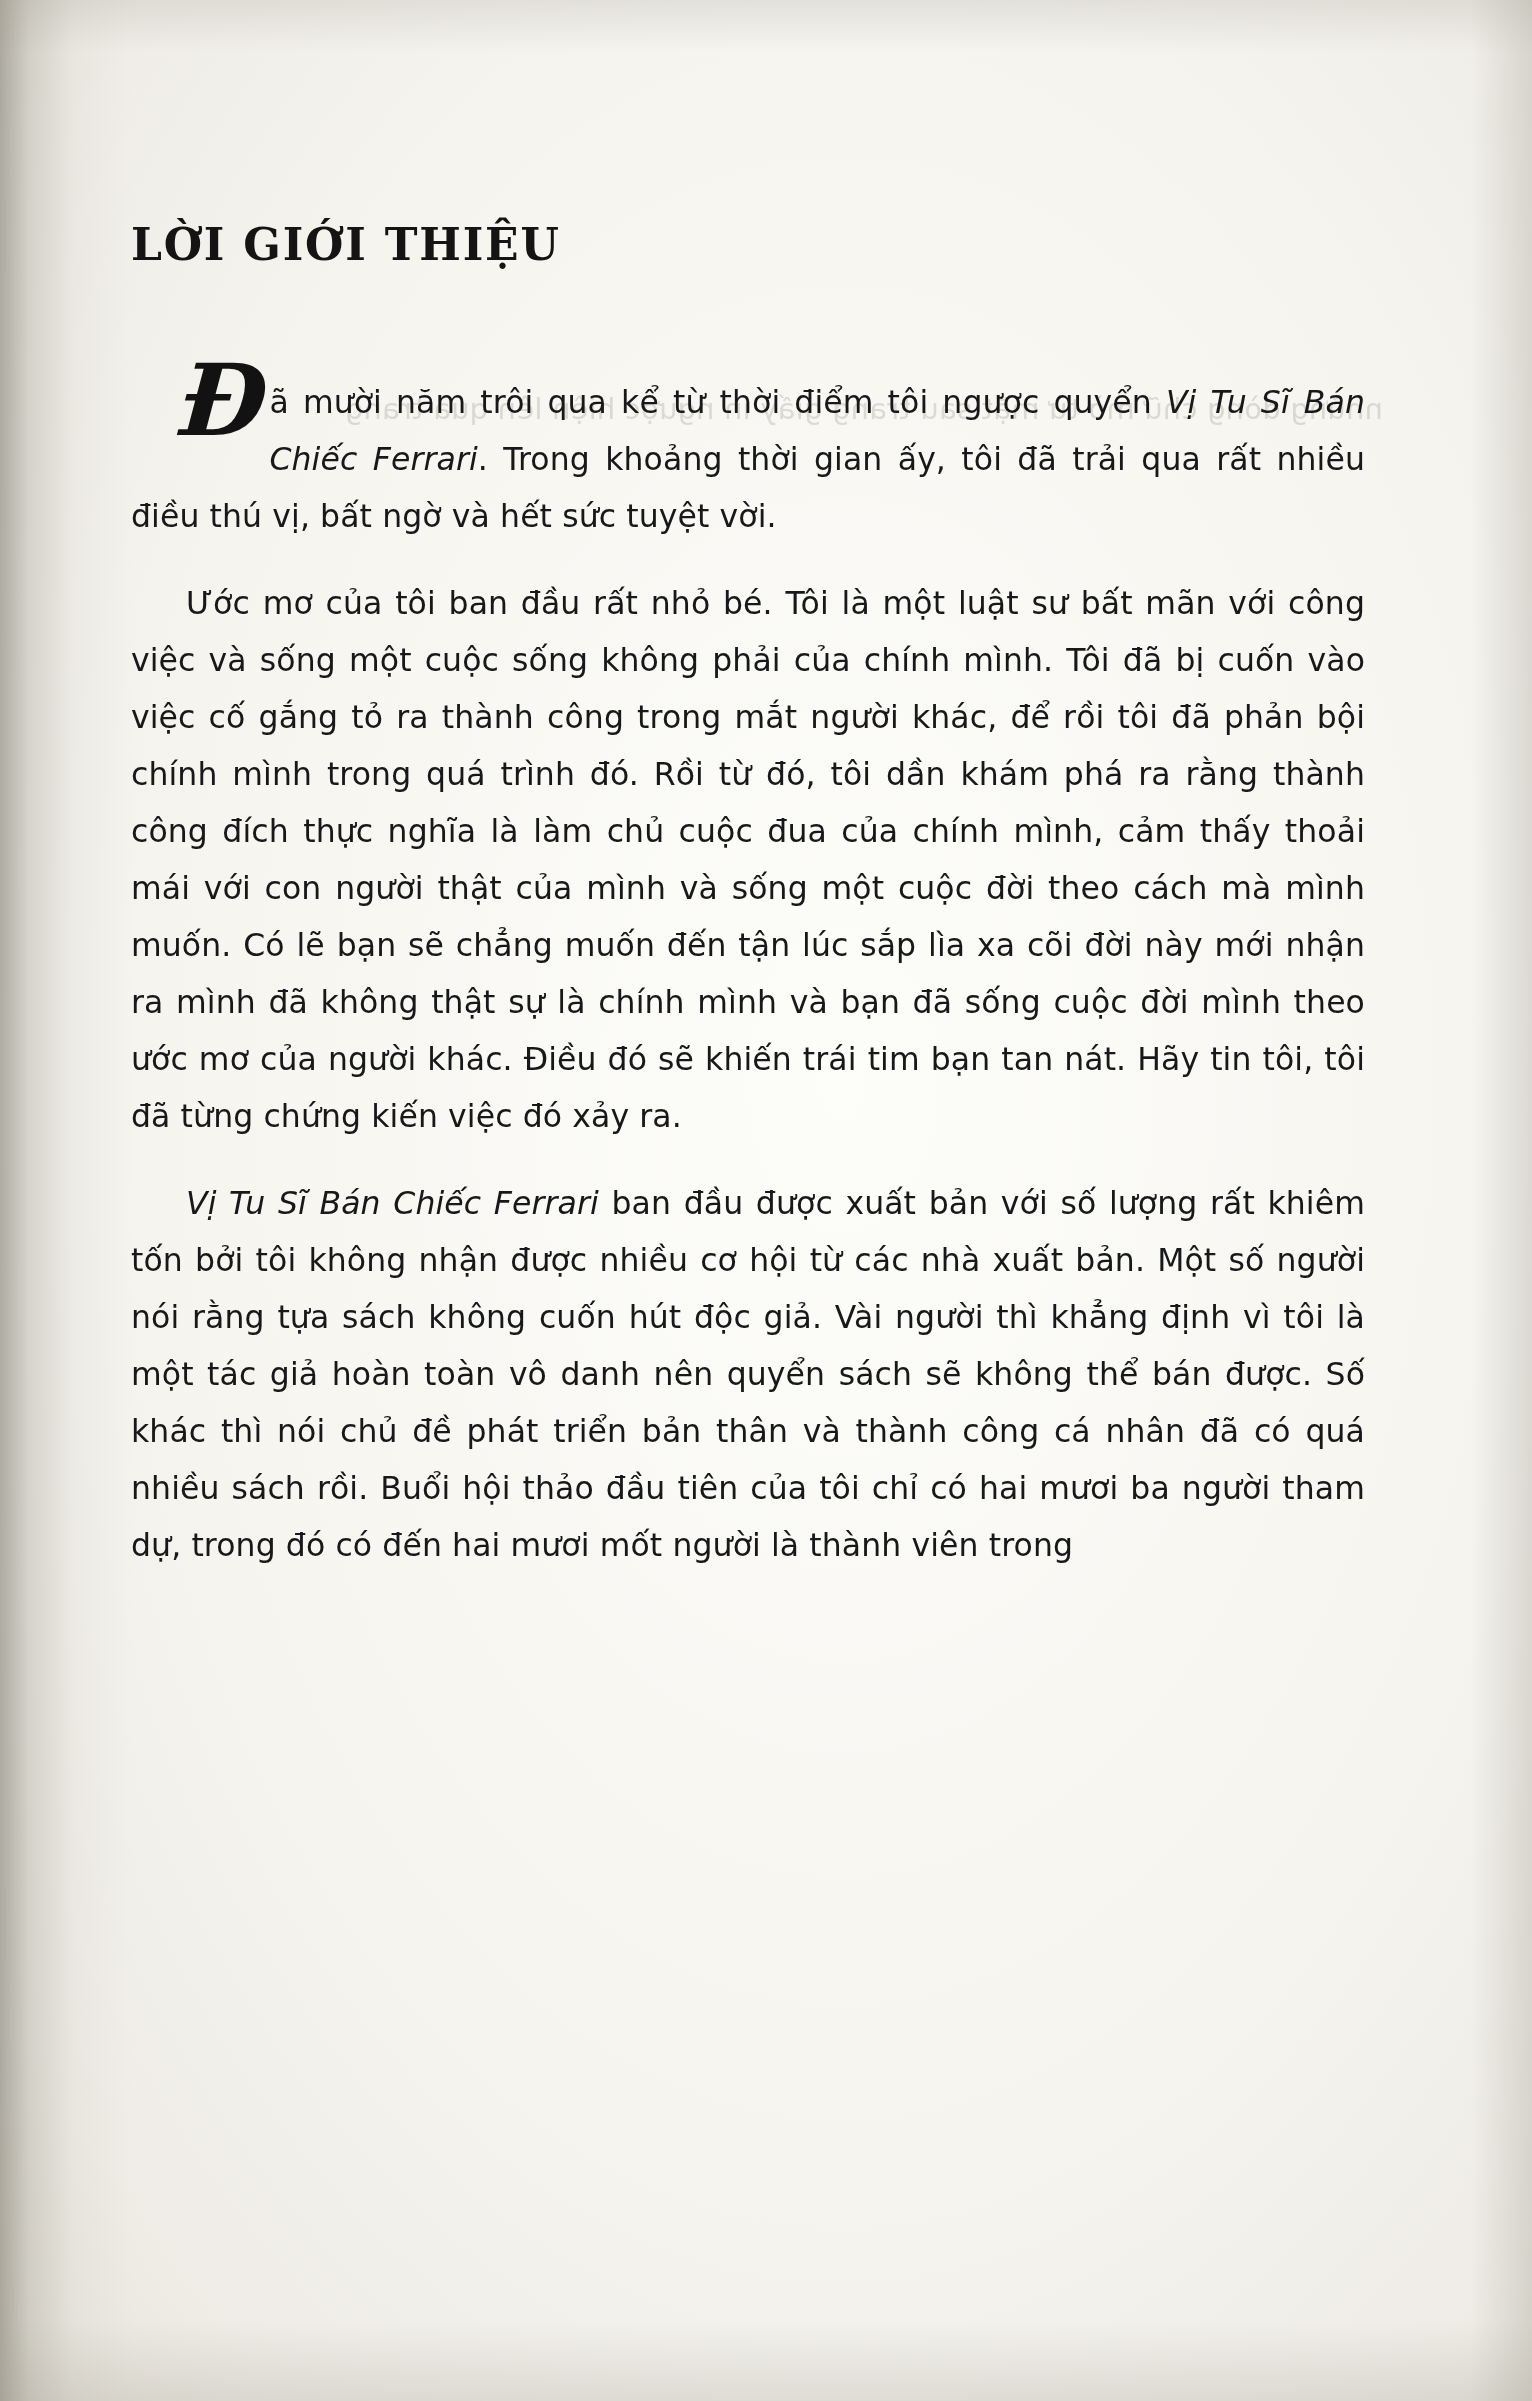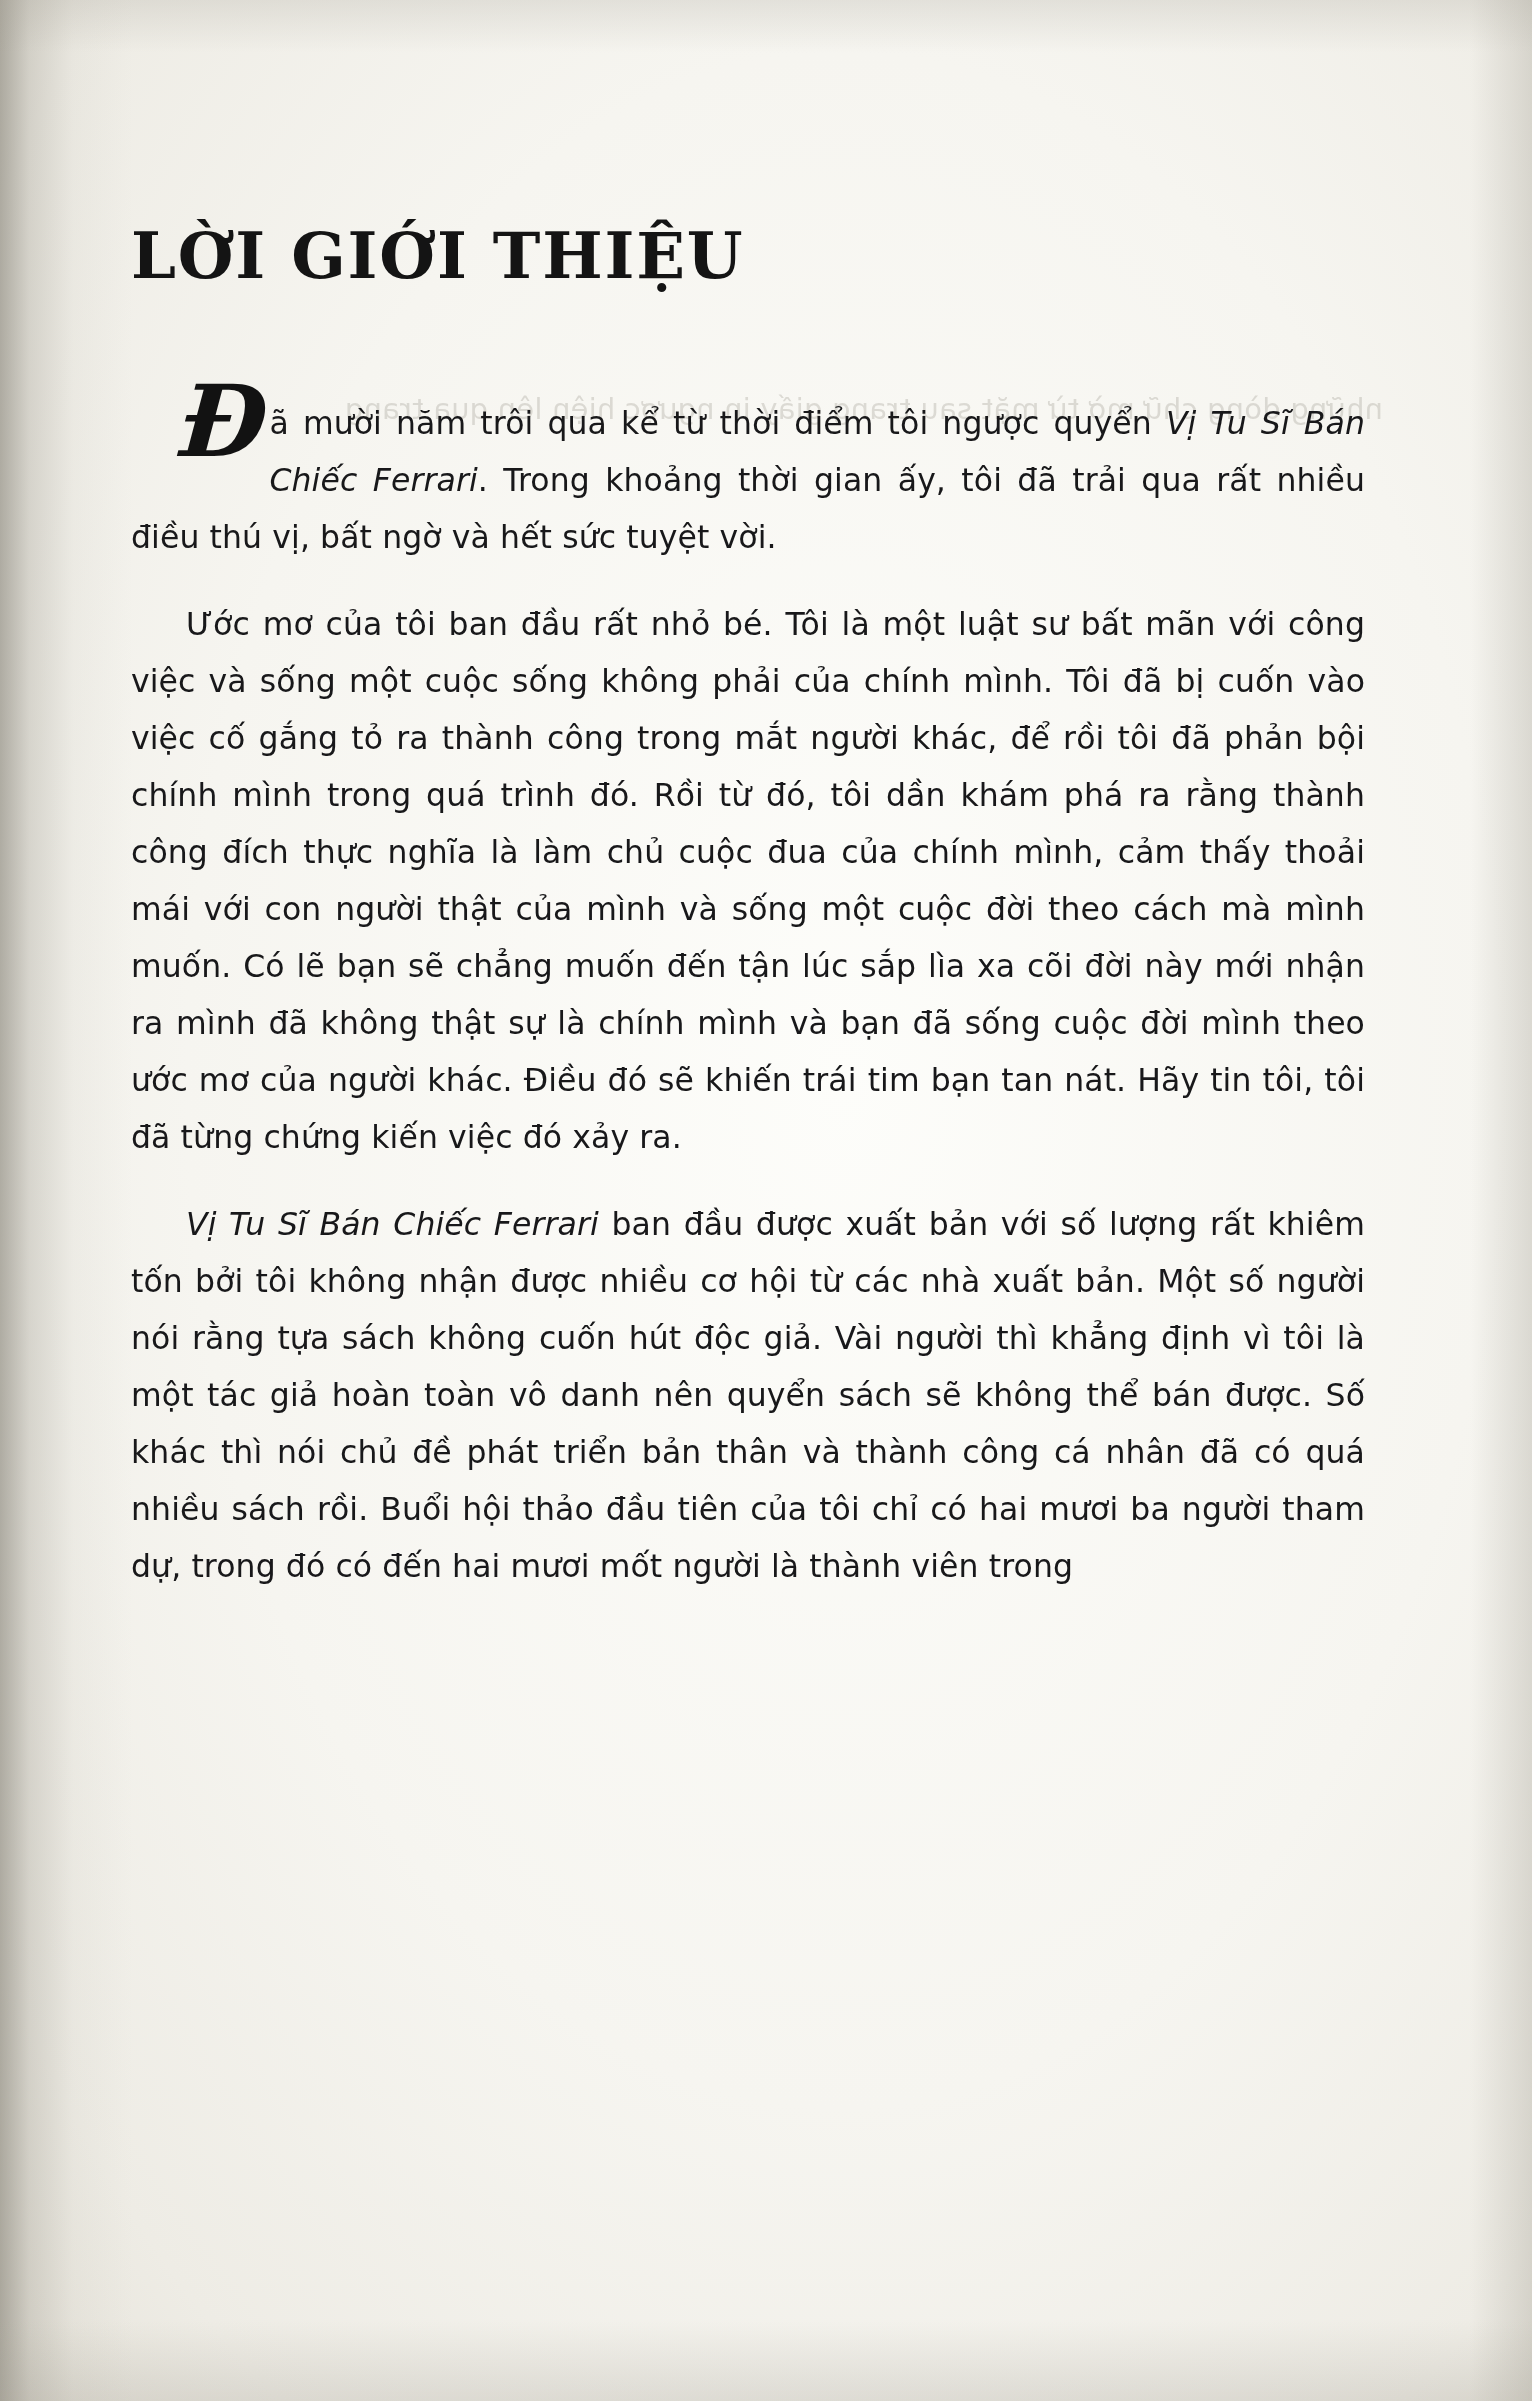--- a/index.html
+++ b/index.html
@@ -87,21 +87,21 @@
   .content {
     position: absolute;
     left: 131px;
     top: 222px;
     width: 1234px;
   }
 
   .chapter-title {
     font-family: "DejaVu Serif", serif;
     font-weight: bold;
-    font-size: 64px;
+    font-size: 44px;
     line-height: 1.05;
     letter-spacing: 1.8px;
     color: #141414;
     margin: 0 0 106px 0;
     text-rendering: optimizeLegibility;
   }
 
   p.body-par {
     margin: 0 0 30px 0;
     font-family: "DejaVu Sans", sans-serif;

